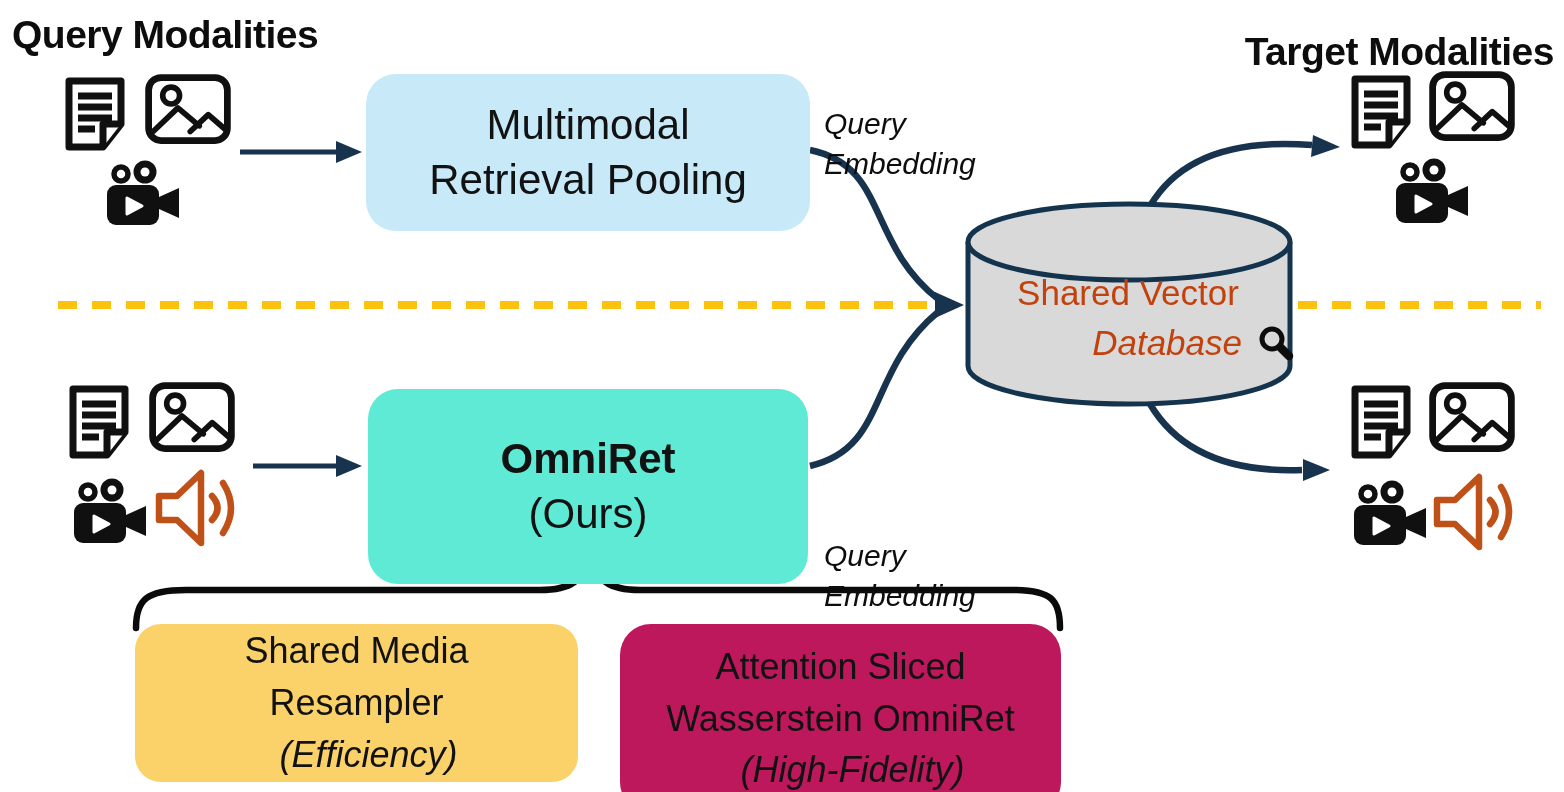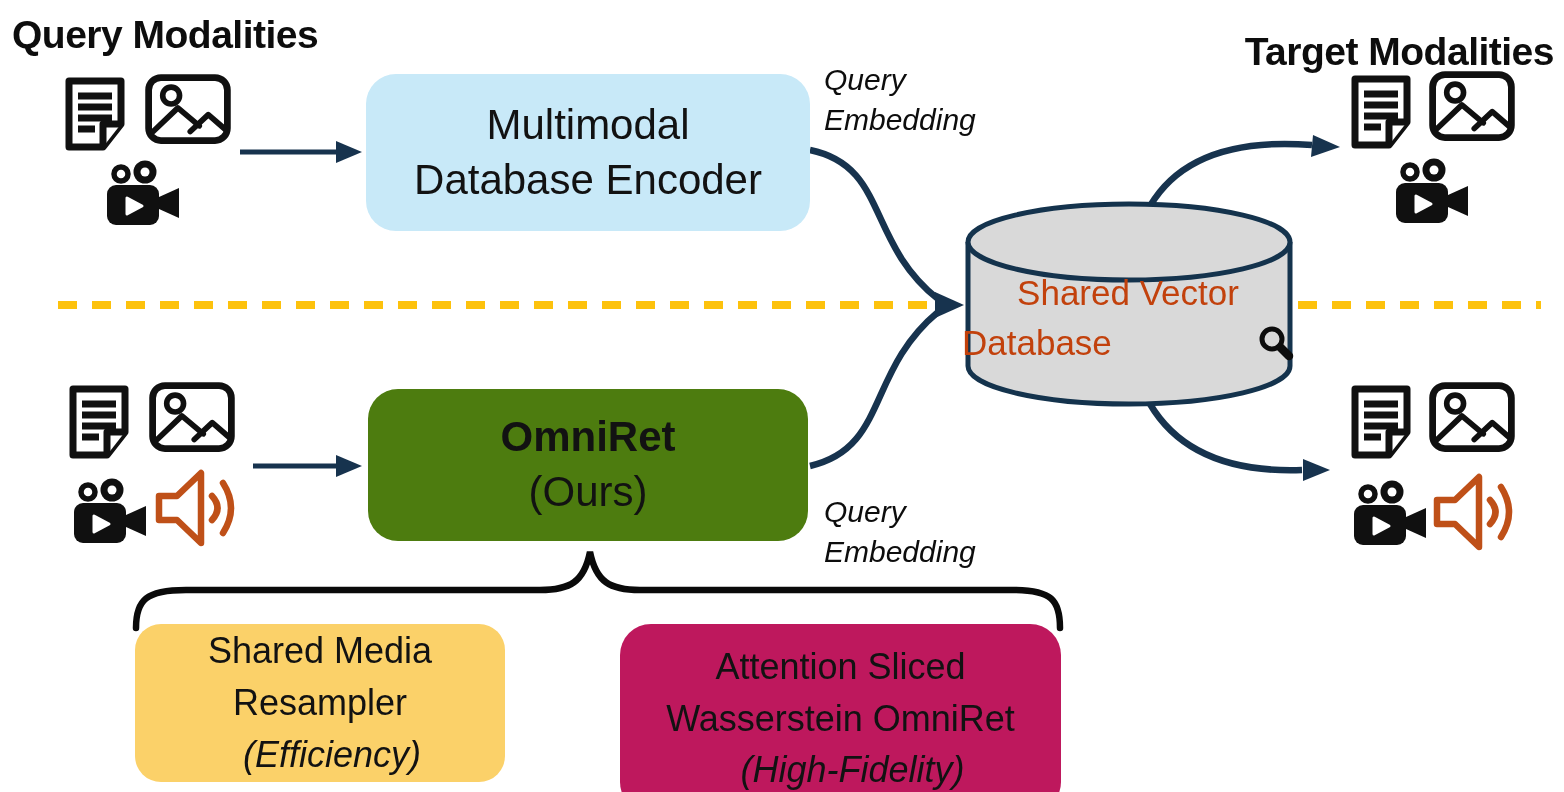--- a/index.html
+++ b/index.html
@@ -10,28 +10,28 @@
   .abs{position:absolute;}
   .hdr{font-size:39px;font-weight:800;letter-spacing:-0.5px;white-space:nowrap;}
   .box{
     position:absolute;display:flex;flex-direction:column;align-items:center;justify-content:center;
     text-align:center;color:#121212;
   }
   .box-big{border-radius:30px;font-size:42px;line-height:1.3;}
   .box-small{border-radius:26px;font-size:36px;line-height:1.44;}
   .italic{font-style:italic;margin-left:24px;}
   .bold{font-weight:700;}
-  .qe{position:absolute;font-size:30px;font-style:italic;line-height:1.32;color:#0d0d0d;}
+  .qe{position:absolute;font-size:30px;font-style:italic;line-height:1.32;color:#0d0d0d;margin-top:44px;}
   .qe span{display:block;}
   #connectors{position:absolute;left:0;top:0;}
   .dbtext{
     position:absolute;left:962px;top:268px;width:332px;text-align:center;
     font-size:35px;line-height:1.42;color:#c2410c;
   }
-  .dbrow2{display:flex;align-items:center;justify-content:space-between;gap:8px;}
+  .dbrow2{display:flex;align-items:center;justify-content:flex-end;gap:16px;font-style:italic;}
   .icon{position:absolute;}
   #symbol-defs{position:absolute;width:0;height:0;overflow:hidden;}
 </style>
 </head>
 <body>
 
 <div id="stage">
 
   <svg id="symbol-defs" aria-hidden="true">
     <defs>
@@ -114,21 +114,21 @@
     </svg>
   <svg class="icon" style="left:144px;top:73px" width="88" height="72">
       <use href="#icon-image"></use>
     </svg>
   <svg class="icon" style="left:101px;top:159px" width="86" height="72">
       <use href="#icon-video"></use>
     </svg>
 
   <div class="box box-big" style="left: 366px; top: 74px; width: 444px; height: 157px; background: rgb(200, 233, 248);">
     <span>Multimodal</span>
-    <span>Database Encoder</span>
+    <span>Retrieval Pooling</span>
   </div>
 
   <div class="qe" style="left:824px;top:60px;">
     <span>Query</span>
     <span>Embedding</span>
   </div>
 
   <div class="dbtext">
     <div>Shared Vector</div>
     <div class="dbrow2">
@@ -155,21 +155,21 @@
   <svg class="icon" style="left:148px;top:381px" width="88" height="72">
       <use href="#icon-image"></use>
     </svg>
   <svg class="icon" style="left:68px;top:477px" width="86" height="72">
       <use href="#icon-video"></use>
     </svg>
   <svg class="icon" style="left: 150px; top: 462px; color: rgb(191, 80, 24);" width="94" height="92">
       <use href="#icon-speaker"></use>
     </svg>
 
-  <div class="box box-big" style="left: 368px; top: 389px; width: 440px; height: 152px; background: #4d7c0f;">
+  <div class="box box-big" style="left: 368px; top: 389px; width: 440px; height: 195px; background: #5eead4;">
     <span class="bold">OmniRet</span>
     <span>(Ours)</span>
   </div>
 
   <div class="qe" style="left:824px;top:492px;">
     <span>Query</span>
     <span>Embedding</span>
   </div>
 
   <svg class="icon" style="left:1348px;top:384px" width="66" height="76">
@@ -178,21 +178,21 @@
   <svg class="icon" style="left:1428px;top:381px" width="88" height="72">
       <use href="#icon-image"></use>
     </svg>
   <svg class="icon" style="left:1348px;top:479px" width="86" height="72">
       <use href="#icon-video"></use>
     </svg>
   <svg class="icon" style="left: 1428px; top: 466px; color: rgb(191, 80, 24);" width="94" height="92">
       <use href="#icon-speaker"></use>
     </svg>
 
-  <div class="box box-small" style="left: 135px; top: 624px; width: 370px; height: 158px; background: rgb(251, 209, 105);">
+  <div class="box box-small" style="left: 135px; top: 624px; width: 443px; height: 158px; background: rgb(251, 209, 105);">
     <span>Shared Media</span>
     <span>Resampler</span>
     <span class="italic">(Efficiency)</span>
   </div>
 
   <div class="box box-small" style="left: 620px; top: 624px; width: 441px; height: 189px; background: #be185d; border-radius: 31px;">
     <span>Attention Sliced</span>
     <span>Wasserstein OmniRet</span>
     <span class="italic">(High-Fidelity)</span>
   </div>

